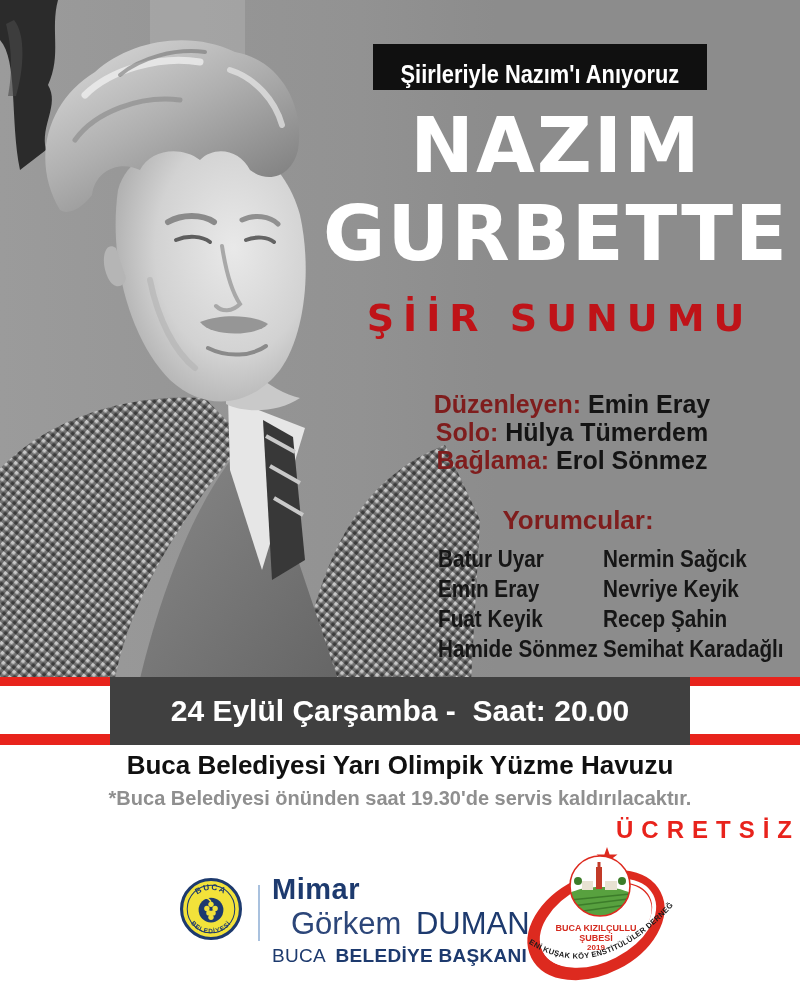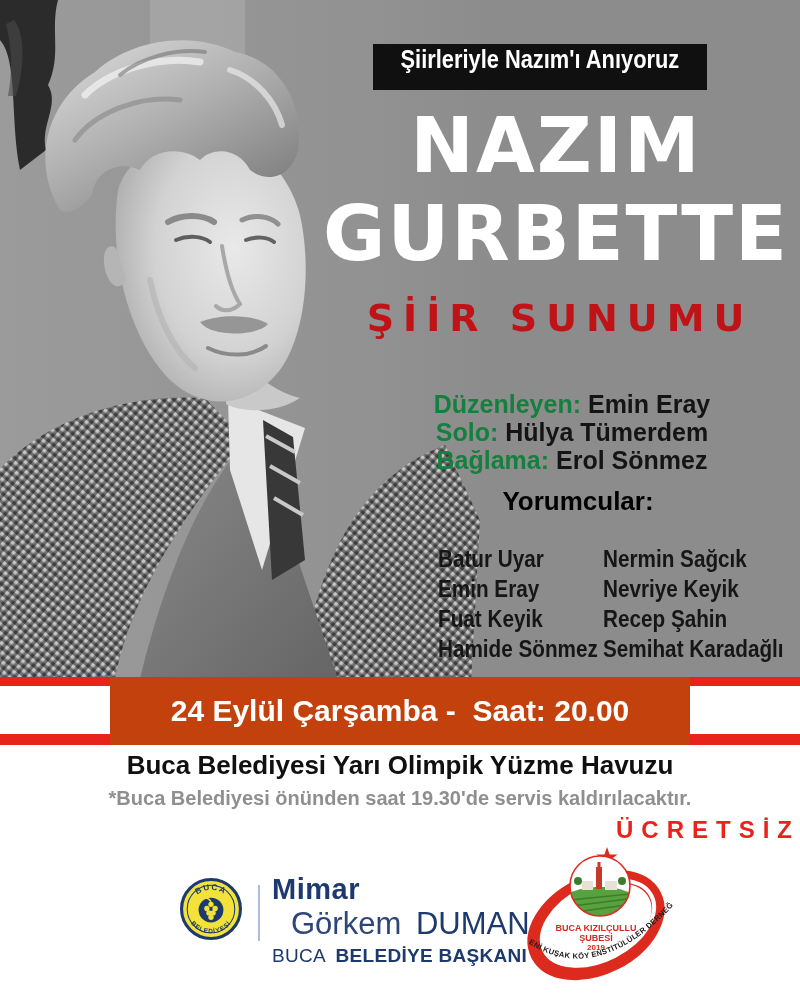--- a/index.html
+++ b/index.html
@@ -3,47 +3,47 @@
 <meta charset="utf-8">
 <style>
   html,body{margin:0;padding:0;background:#d8d8d8;}
   .poster{position:relative;width:800px;height:1000px;background:#ffffff;overflow:hidden;
           font-family:"Liberation Sans",sans-serif;margin:0 auto;}
   
   .photo-section{position:absolute;left:0;top:0;width:800px;height:683px;background:#8c8c8c;}
   .photo-section svg{display:block;}
   
   .top-banner{position:absolute;left:373px;top:44px;width:334px;height:46px;background:#101010;
-              display:flex;align-items:flex-start;justify-content:center;}
+              display:flex;align-items:flex-end;justify-content:center;}
   .top-banner span{color:#ffffff;font-weight:bold;font-size:26px;white-space:nowrap;
                    transform:scaleX(0.84);letter-spacing:0;}
   
   .title-block{position:absolute;left:310px;top:102px;width:492px;text-align:center;
                color:#ffffff;font-family:"DejaVu Sans",sans-serif;font-weight:bold;line-height:88px;}
   .title-line{font-size:76px;letter-spacing:2px;white-space:nowrap;}
   .subtitle{position:absolute;left:330px;top:296px;width:460px;text-align:center;
             color:#bf1318;font-family:"DejaVu Sans",sans-serif;font-weight:bold;
             font-size:38px;letter-spacing:9px;white-space:nowrap;}
   
   .credits{position:absolute;left:372px;top:390px;width:400px;text-align:center;}
   .credit-line{font-size:25px;font-weight:bold;line-height:28px;white-space:nowrap;}
-  .credit-label{color:#15803d;}
+  .credit-label{color:#7f1d1d;}
   .credit-name{color:#141414;}
   
-  .performers-heading{position:absolute;left:428px;top:486px;width:300px;text-align:center;
-                      color:#000000;font-weight:bold;font-size:26px;}
+  .performers-heading{position:absolute;left:428px;top:505px;width:300px;text-align:center;
+                      color:#7f1d1d;font-weight:bold;font-size:26px;}
   .names-col{position:absolute;top:544px;font-size:23px;font-weight:bold;color:#161616;
              line-height:30px;transform:scaleX(0.9);transform-origin:top left;white-space:nowrap;}
   .names-col-1{left:438px;}
   .names-col-2{left:603px;}
   
   .ribbon{position:absolute;left:0;top:677px;width:800px;height:68px;}
   .ribbon-strip-top{position:absolute;left:0;top:0;width:100%;height:9px;background:#e8231c;}
   .ribbon-strip-bottom{position:absolute;left:0;bottom:0;width:100%;height:11px;background:#e8231c;}
-  .ribbon-band{position:absolute;left:110px;top:0;width:580px;height:68px;background:#c2410c;
+  .ribbon-band{position:absolute;left:110px;top:0;width:580px;height:68px;background:#404040;
                display:flex;align-items:center;justify-content:center;}
   .ribbon-band span{color:#ffffff;font-weight:bold;font-size:30px;white-space:pre;}
   
   .venue{position:absolute;left:0;top:750px;width:800px;text-align:center;
          color:#101010;font-weight:bold;font-size:26px;}
   .service-note{position:absolute;left:0;top:787px;width:800px;text-align:center;
                 color:#8f8f8f;font-weight:bold;font-size:20px;}
   .free-label{position:absolute;left:0;top:816px;width:800px;text-align:right;
               color:#e8231c;font-weight:bold;font-size:24px;letter-spacing:8px;}
   

